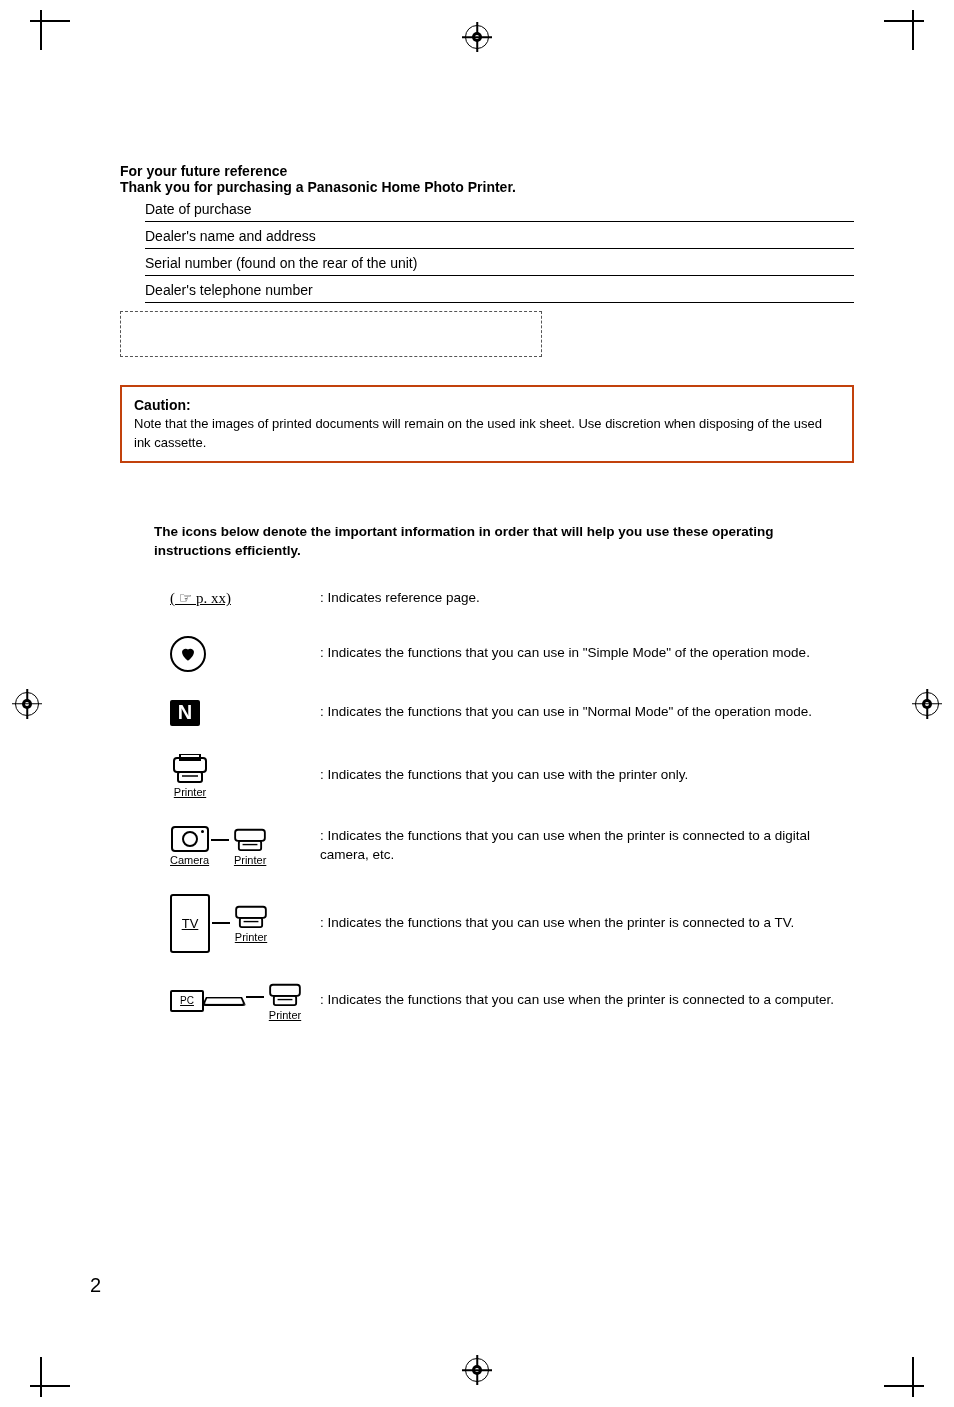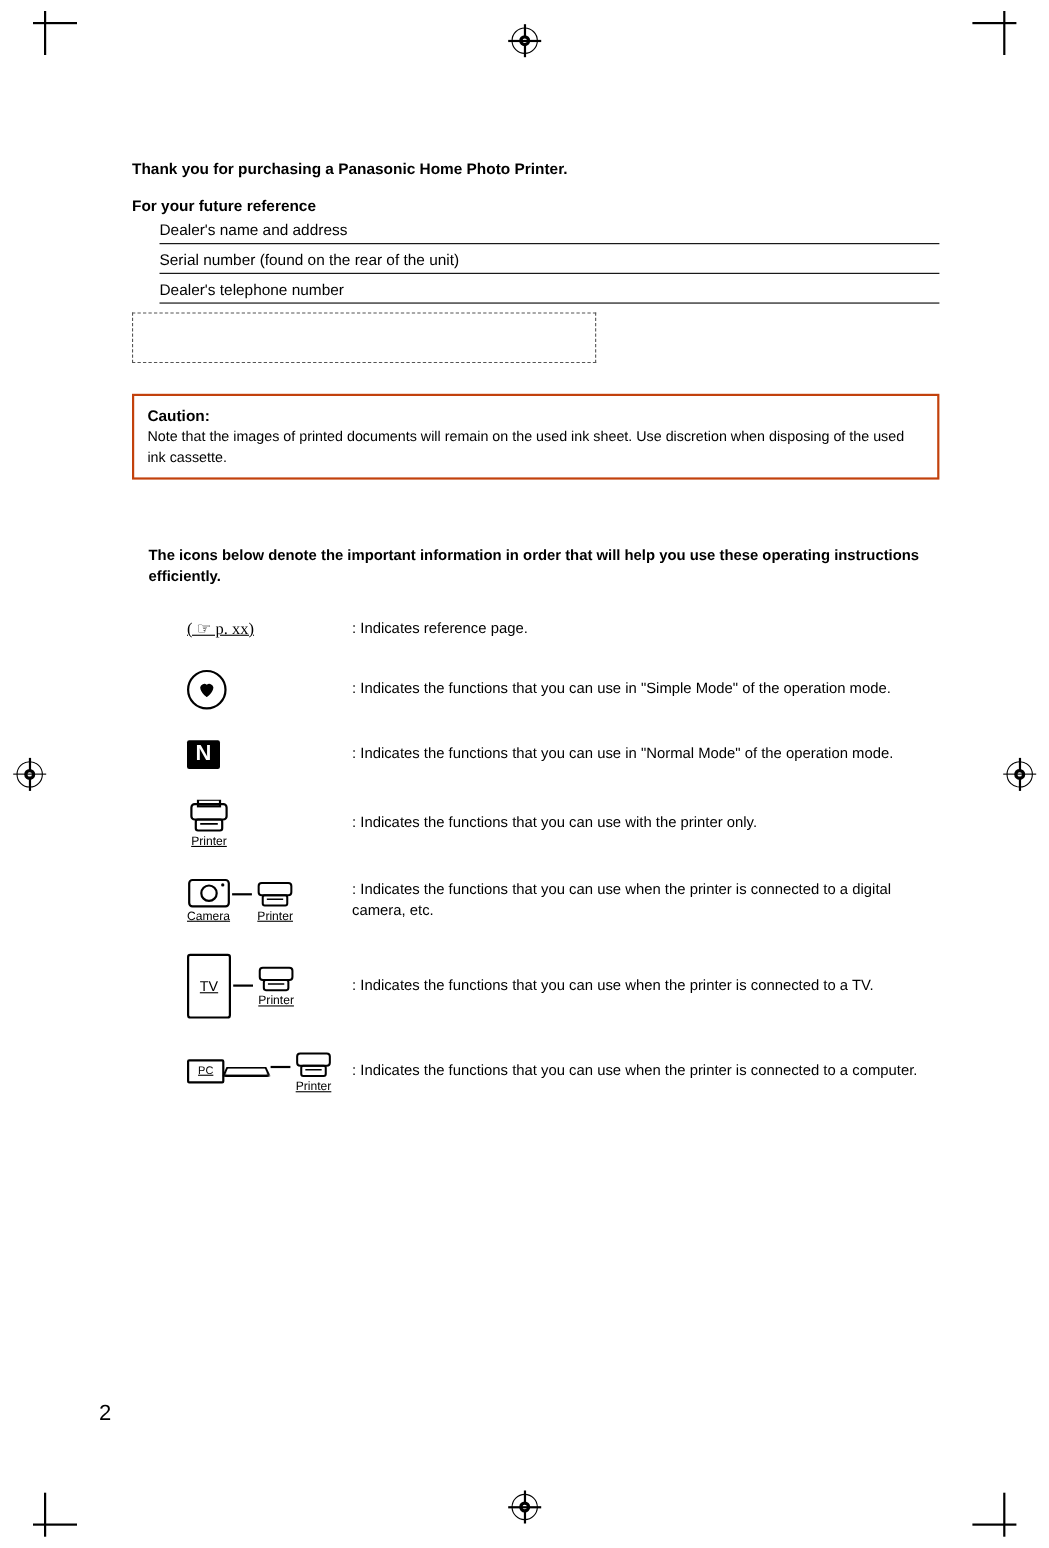--- a/index.html
+++ b/index.html
@@ -125,21 +125,21 @@
   }
   .notation-title {
     font-size: 21px;
     font-weight: bold;
   }
   .notation-sub {
     font-size: 13.5px;
     font-weight: bold;
     margin-top: 4px;
     line-height: 1.4;
-    margin-left: 15px;
+    margin-left: 34px;
   }
 
   .legend {
     margin-top: 28px;
     margin-left: 50px;
   }
   .legend-row {
     display: flex;
     align-items: center;
     margin-bottom: 28px;
@@ -280,24 +280,25 @@
       <span class="inner"></span>
       <span class="inner2"></span>
     </div>
   <div class="reg-mark reg-right">
       <span class="inner"></span>
       <span class="inner2"></span>
     </div>
 
   <div class="content">
 
+    <div class="bold section-gap">For your future reference</div>
+
     <div class="bold">Thank you for purchasing a Panasonic Home Photo Printer.</div>
 
-    <div class="bold section-gap">For your future reference</div>
-
+    <div class="ref-row">Date of purchase</div>
     <div class="ref-row">Dealer's name and address</div>
     <div class="ref-row">Serial number (found on the rear of the unit)</div>
     <div class="ref-row">Dealer's telephone number</div>
 
     <div class="receipt-box"></div>
 
     <div class="caution-box">
       <div class="t">Caution:</div>
       <div>Note that the images of printed documents will remain on the used ink sheet. Use discretion when disposing of the used ink cassette.</div>
     </div>

